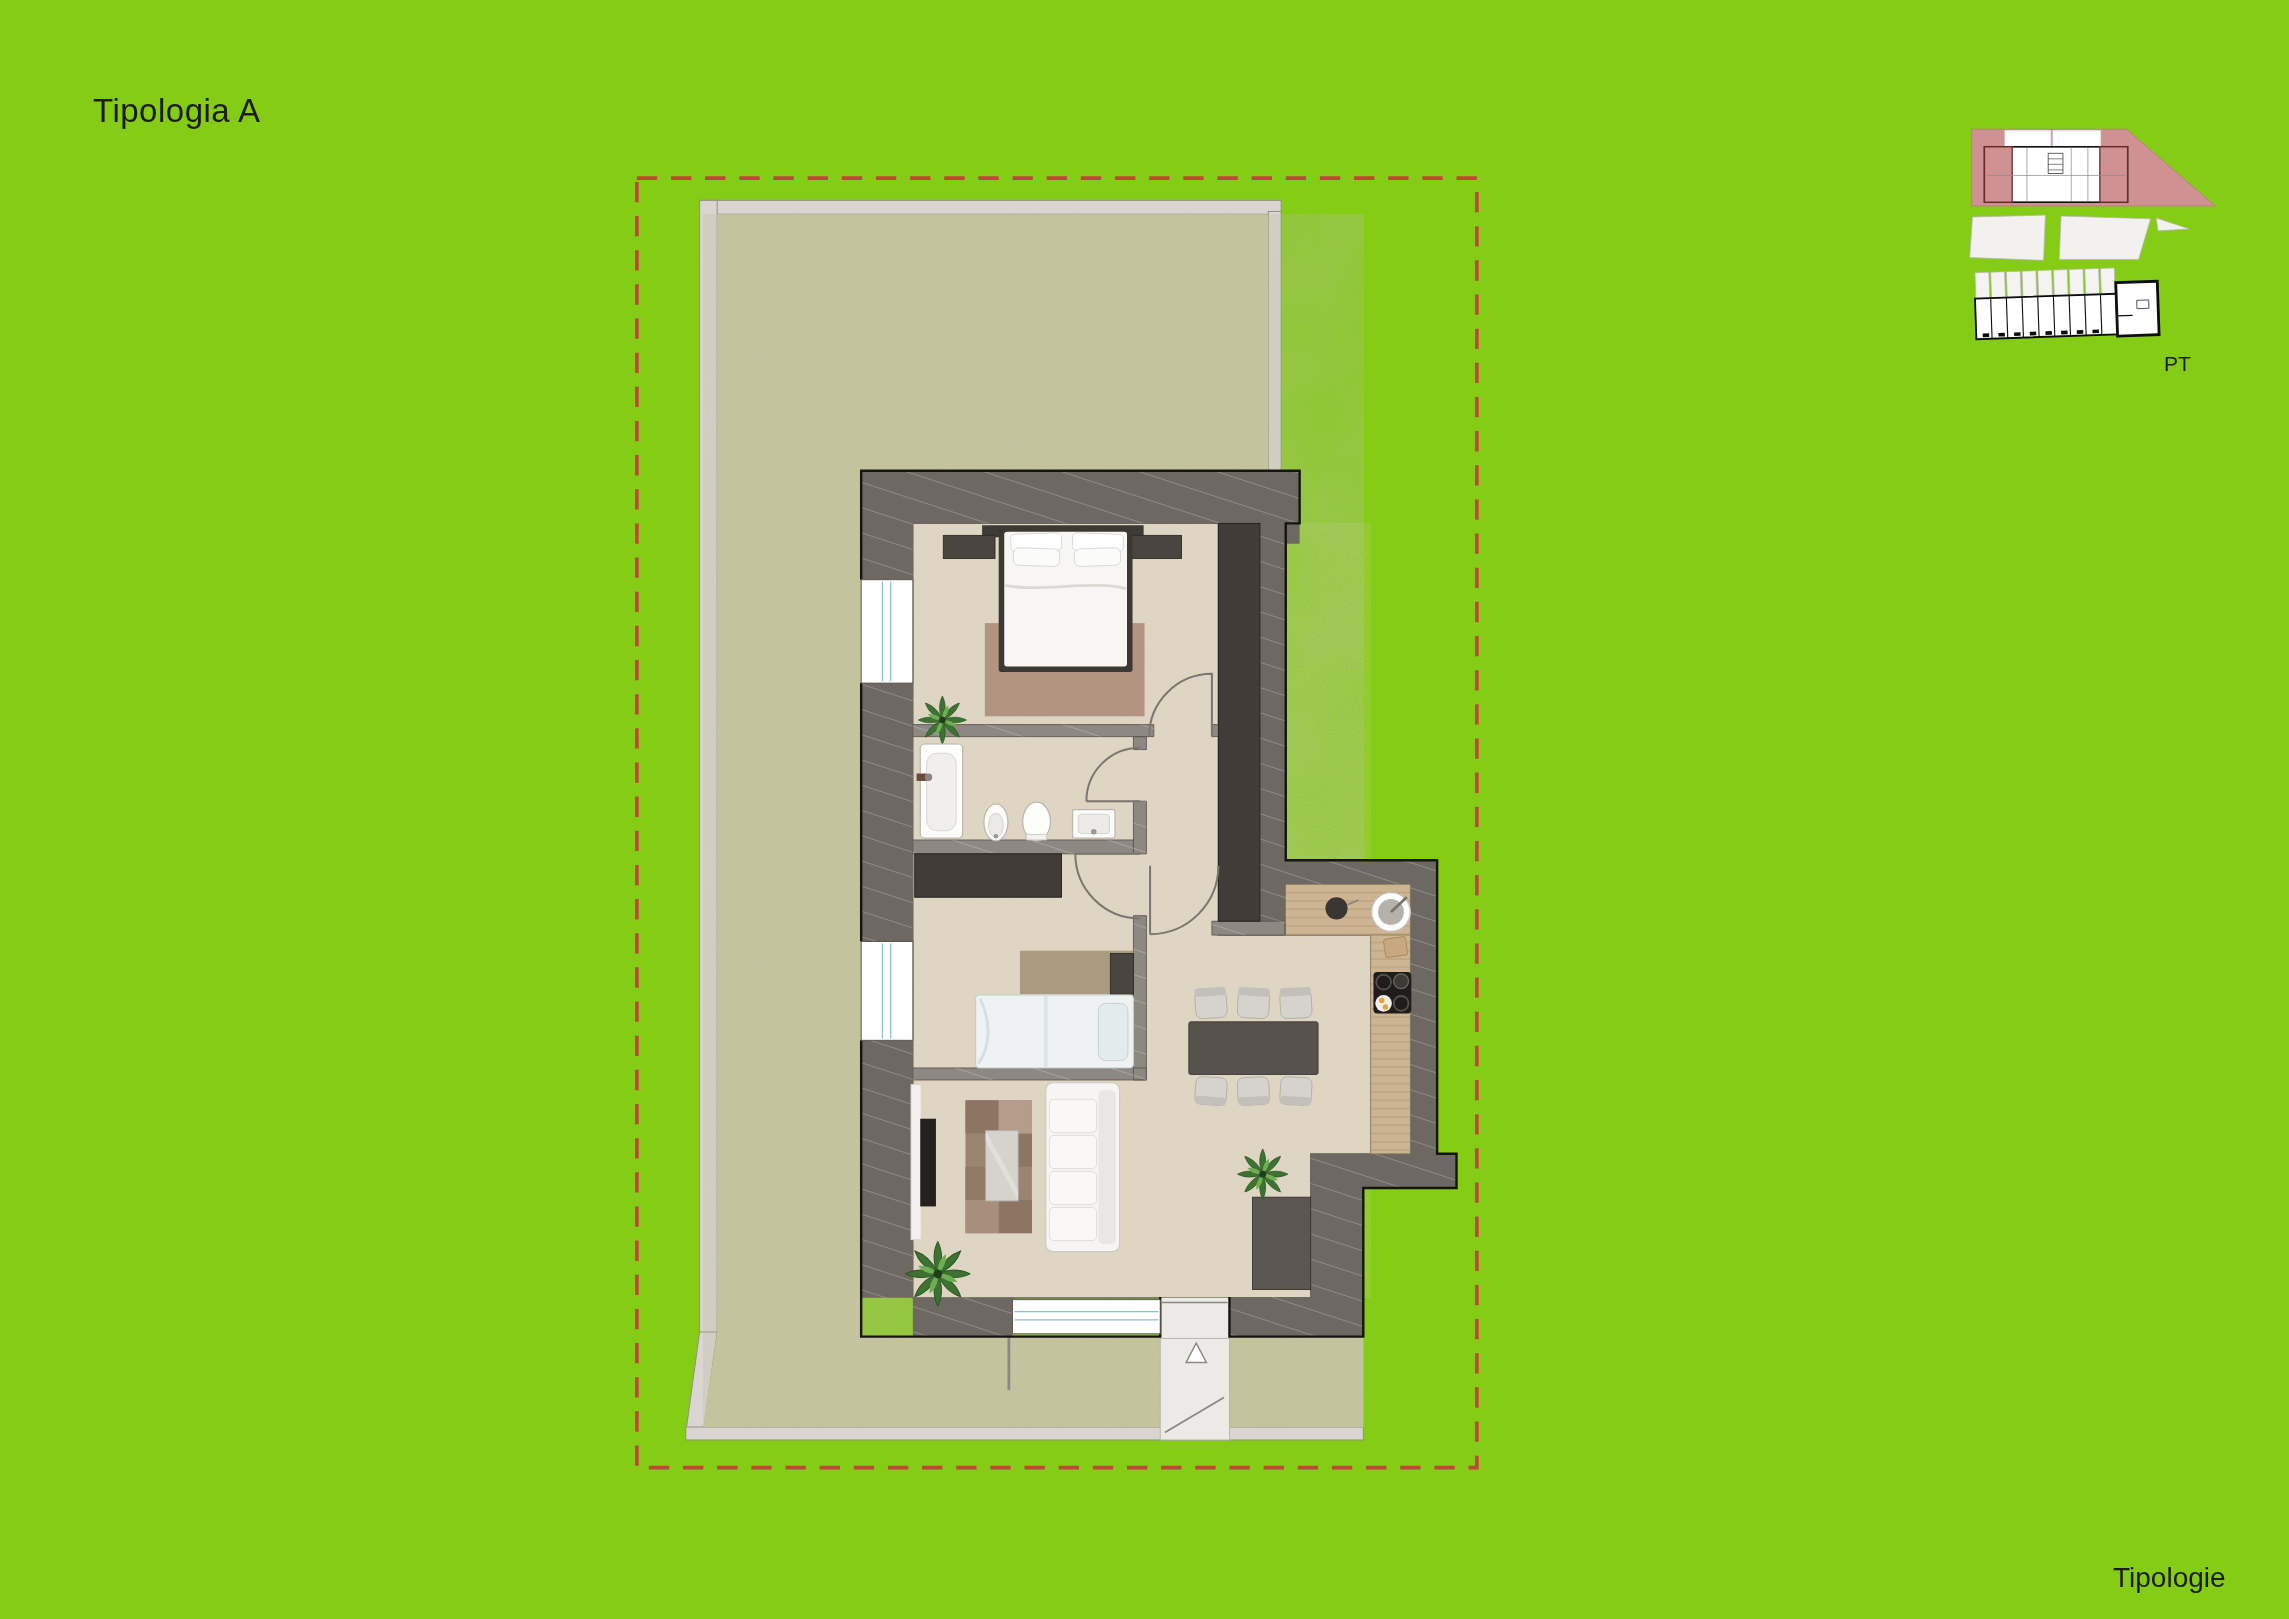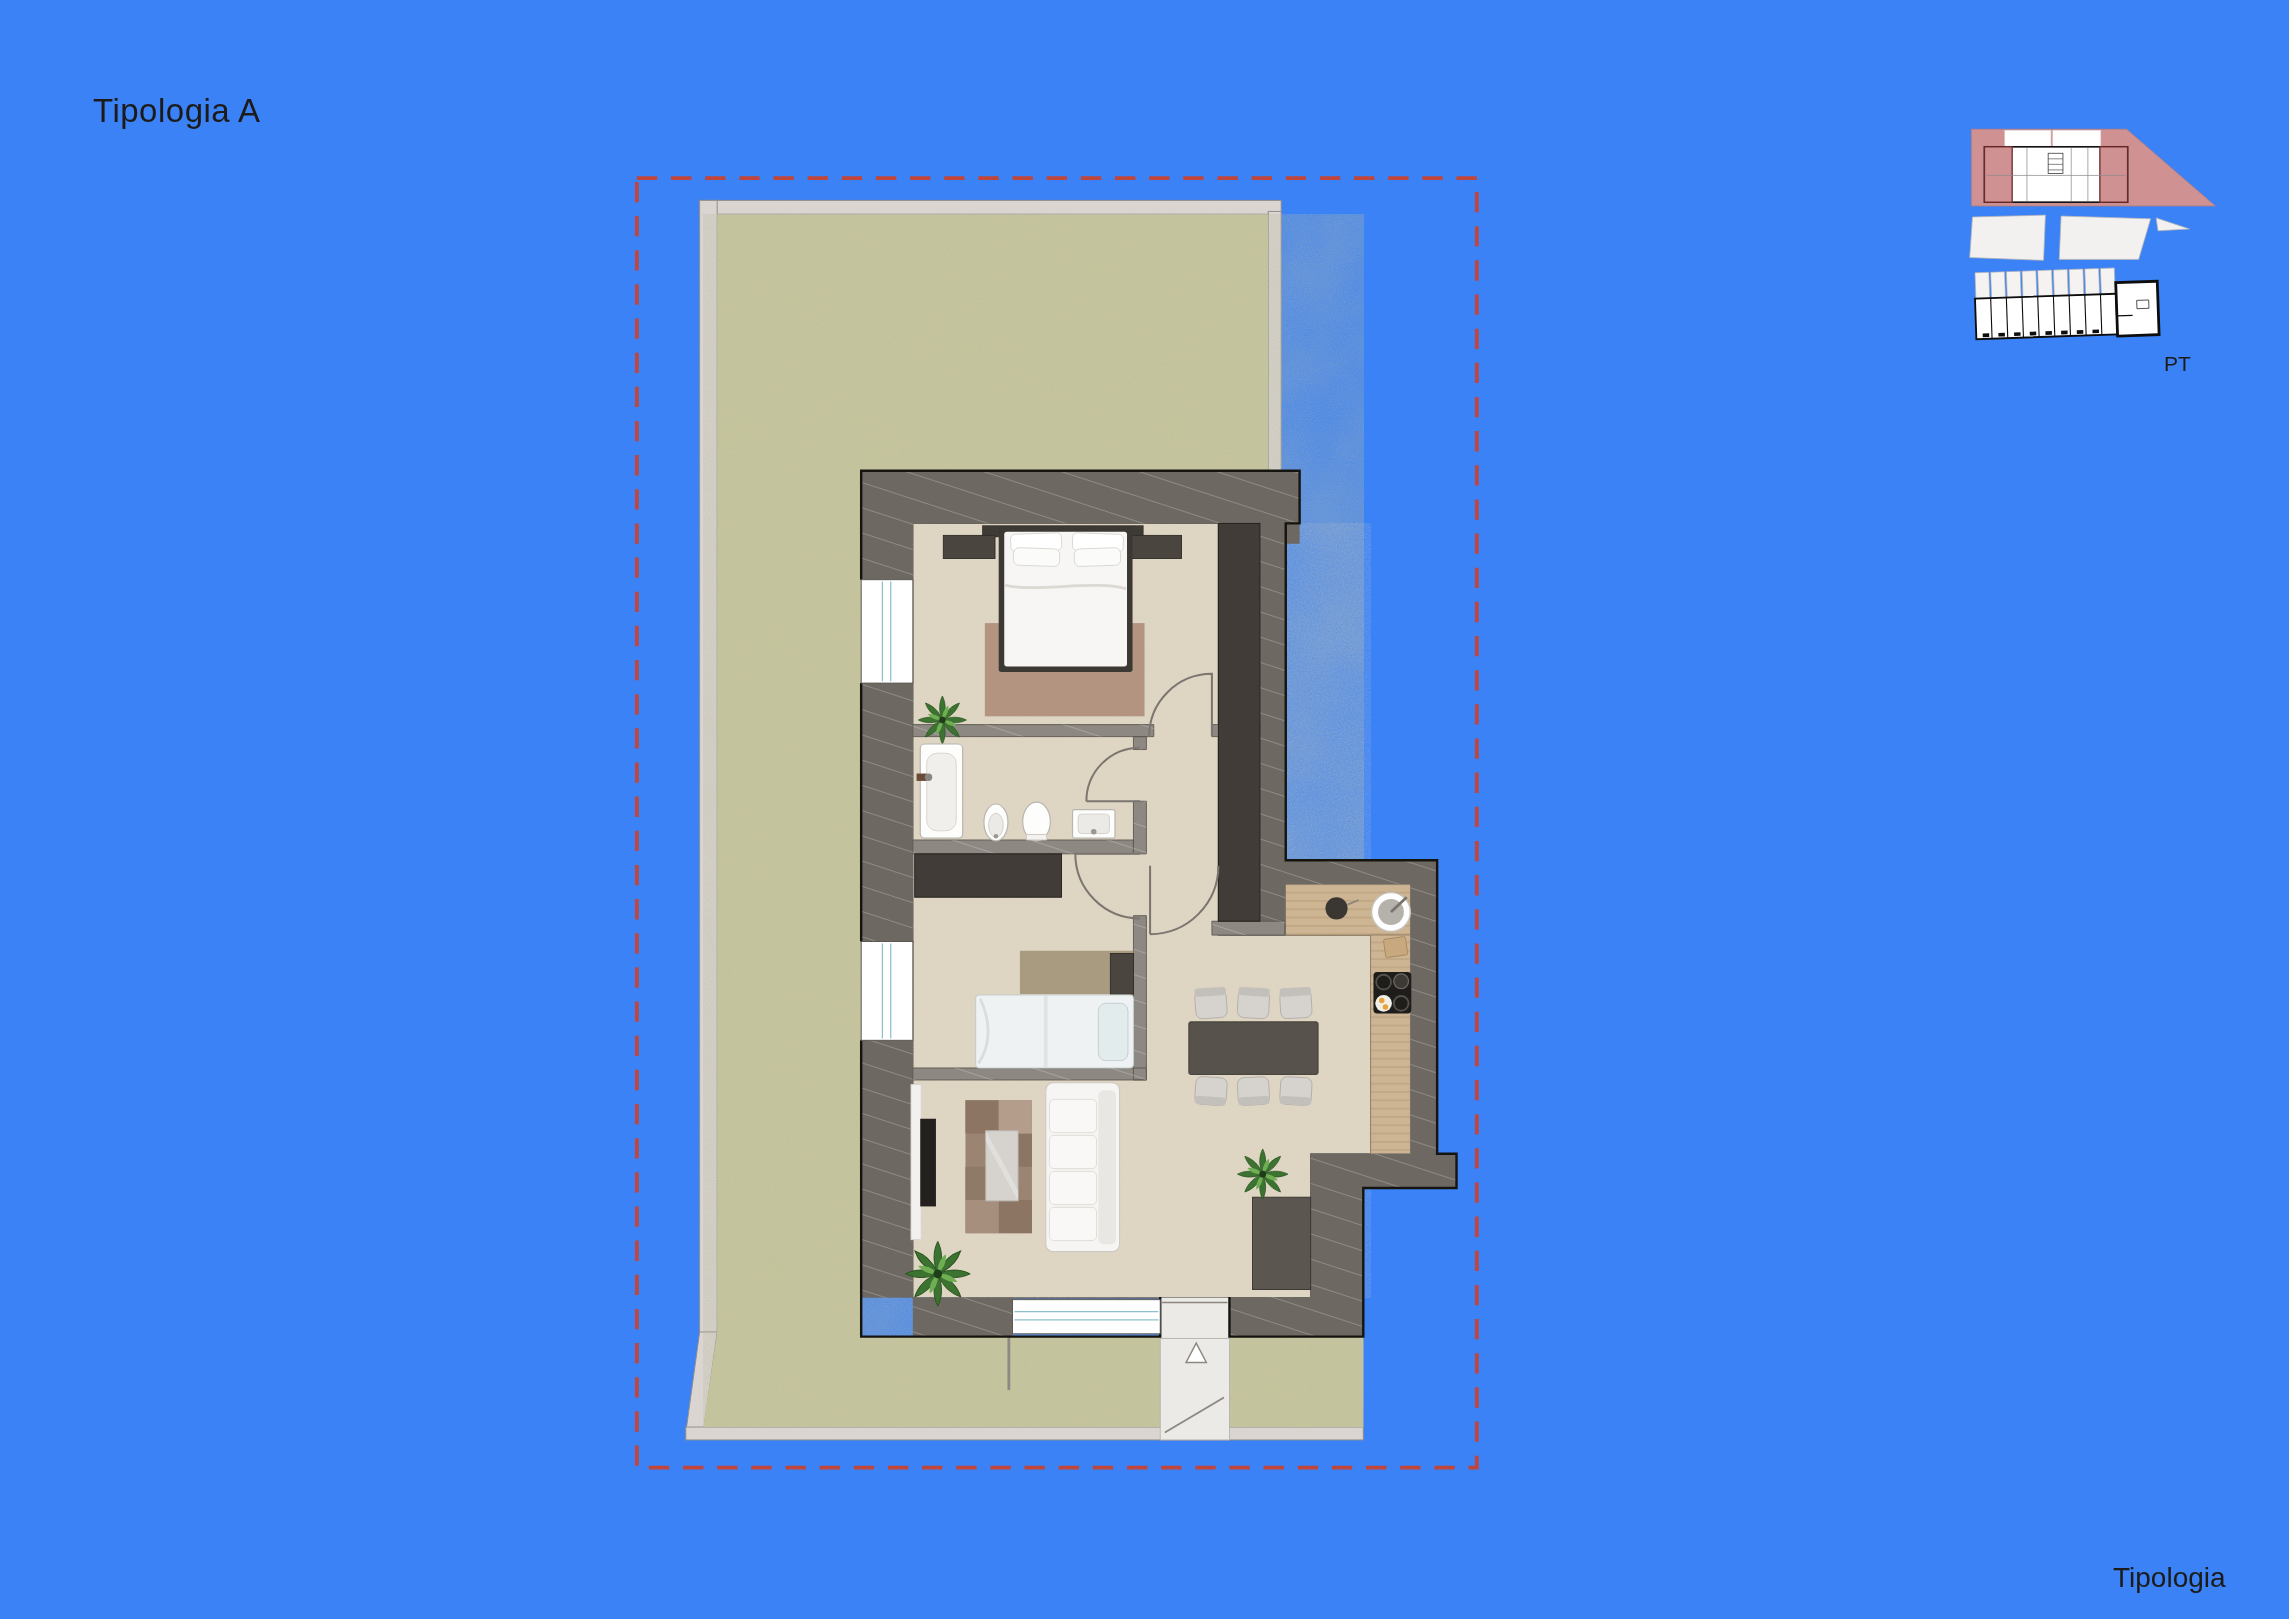--- a/index.html
+++ b/index.html
@@ -3,21 +3,21 @@
 <meta charset="utf-8">
 <style>
   :root{
     --boundary:#c2453a; --grass:#c8c79d; --garden-border:#dad5d1;
     --wall-outer:#6d6862; --wall-inner:#8d8882; --floor:#ded5c3;
     --wood:#cdb492; --dark:#413c37; --pink:#cf9191; --ink:#1d1b19;
     --rug1:#b29481; --rug2:#9c8472; --rug3:#a89b7f; --white-furn:#f6f5f3;
     --table:#57524c; --path:#eceae7; --arc:#7b766f; --win-blue:#8fc1cb;
   }
   html,body{margin:0;padding:0;background:#ffffff;}
-  #canvas{position:relative;width:2290px;height:1620px;background:#3b82f6;overflow:hidden;
+  #canvas{position:relative;width:2290px;height:1620px;background:#84cc16;overflow:hidden;
           font-family:"Liberation Sans", sans-serif;}
   #plan-svg{position:absolute;left:0;top:0;}
   .label{position:absolute;color:var(--ink);white-space:nowrap;}
   #page-title{left:93px;top:92px;font-size:33px;letter-spacing:0.5px;}
   #floor-label{left:2164px;top:352px;font-size:21px;}
   #footer-label{left:2113px;top:1562px;font-size:28px;}
 
   
   .grass{fill:var(--grass);}
   .gborder{fill:var(--garden-border);stroke:#8f8a84;stroke-width:1;}
@@ -33,21 +33,21 @@
   .chairback{fill:#c3bfba;}
   .loc-light{fill:#f2f1f0;stroke:#b8b5b1;stroke-width:.8;}
 </style>
 </head>
 <body>
 
 <div id="canvas">
 
   <div id="page-title" class="label">Tipologia A</div>
   <div id="floor-label" class="label">PT</div>
-  <div id="footer-label" class="label">Tipologia</div>
+  <div id="footer-label" class="label">Tipologie</div>
 
   <svg id="plan-svg" width="2290" height="1620" viewBox="0 0 2481 1755" xmlns="http://www.w3.org/2000/svg">
 
     <defs>
       <pattern id="hatch" width="26" height="26" patternUnits="userSpaceOnUse" patternTransform="rotate(108)">
         <line x1="0" y1="0" x2="0" y2="26" stroke="rgba(255,255,255,0.30)" stroke-width="1.6"></line>
       </pattern>
       <pattern id="grain" width="9" height="9" patternUnits="userSpaceOnUse">
         <line x1="0" y1="4" x2="9" y2="4" stroke="rgba(150,120,80,0.35)" stroke-width="1.2"></line>
       </pattern>

